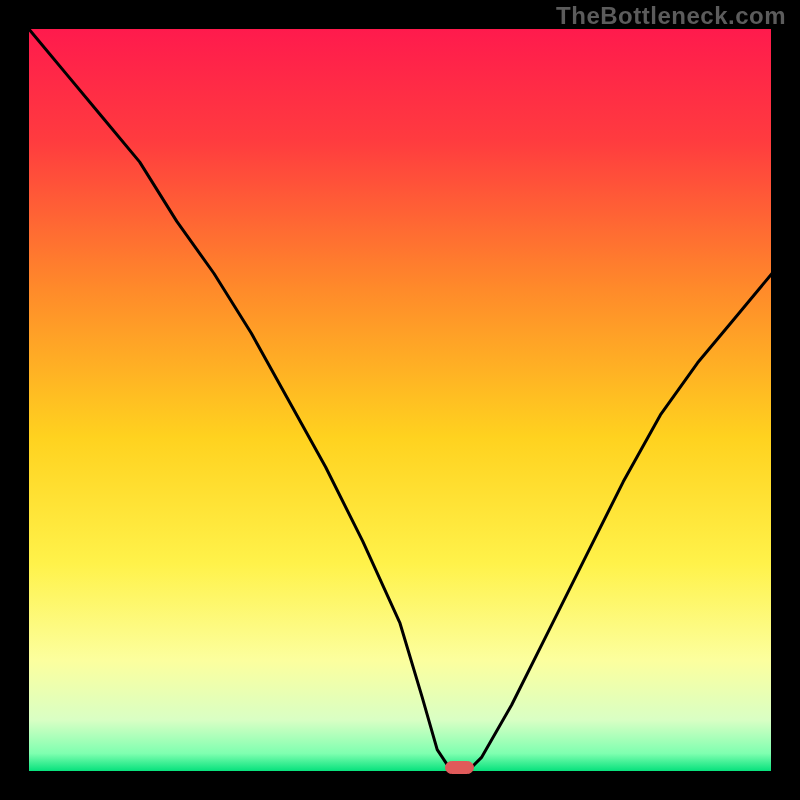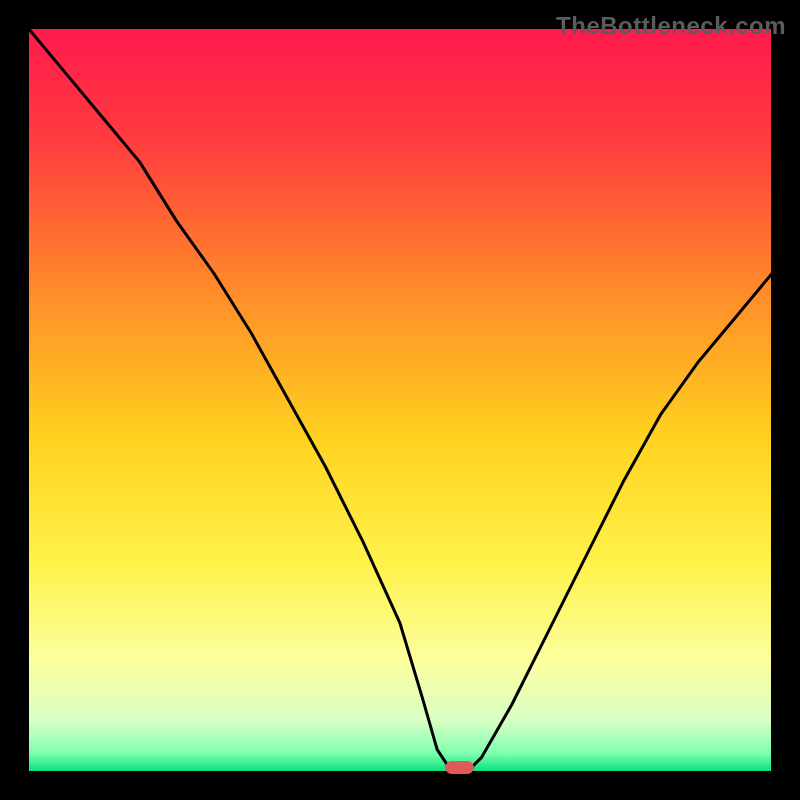--- a/index.html
+++ b/index.html
@@ -11,21 +11,21 @@
     font-family: Arial, Helvetica, sans-serif;
     overflow: hidden;
   }
   .frame {
     position: relative;
     width: 800px;
     height: 800px;
   }
   .watermark {
     position: absolute;
-    top: 12px;
+    top: 2px;
     right: 14px;
     color: #5c5c5c;
     font-size: 24px;
     font-weight: bold;
     letter-spacing: 0.5px;
     z-index: 10;
   }
   svg {
     position: absolute;
     top: 0;

